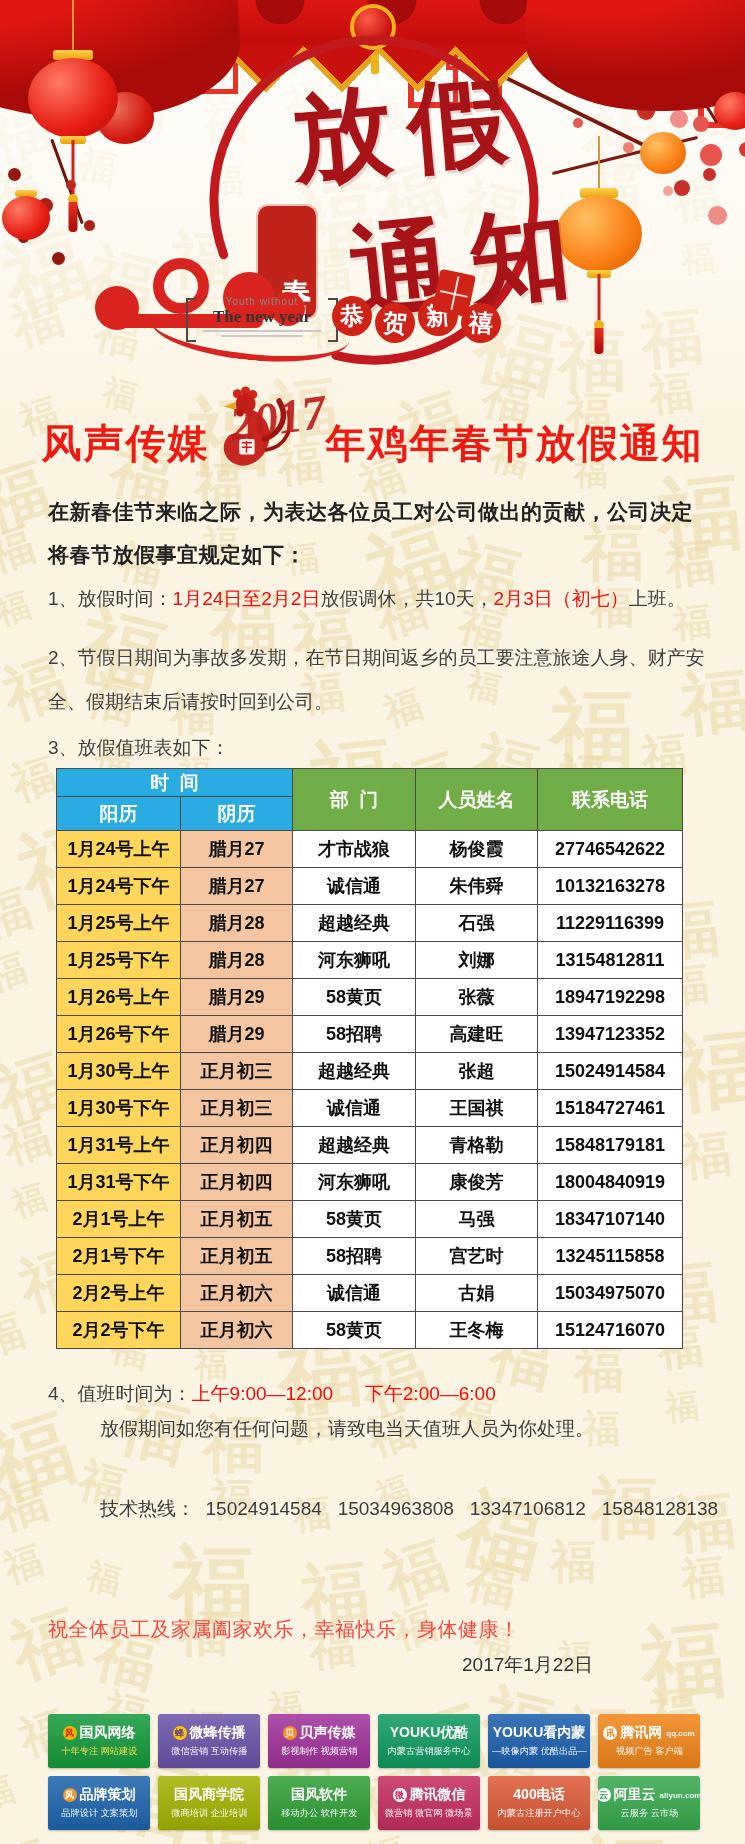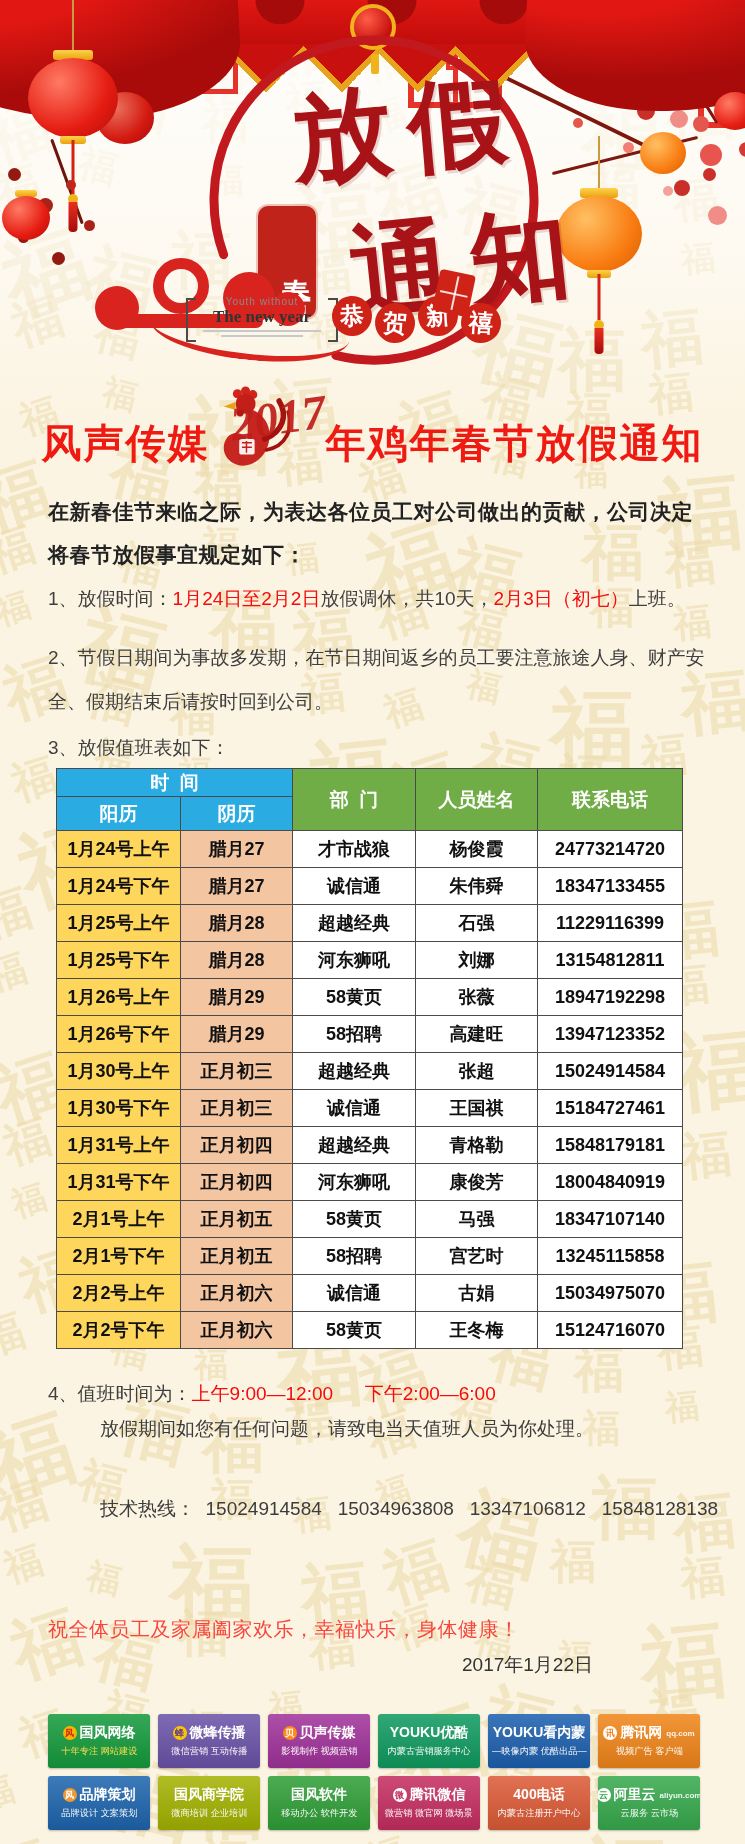--- a/index.html
+++ b/index.html
@@ -515,28 +515,28 @@
         <th class="h-blue" style="width:124px;">阳历</th>
         <th class="h-blue" style="width:112px;">阴历</th>
       </tr>
     </thead>
     <tbody>
         <tr>
           <td class="c0">1月24号上午</td>
           <td class="c1">腊月27</td>
           <td class="c2">才市战狼</td>
           <td class="c3">杨俊霞</td>
-          <td class="c4">24773214720</td>
+          <td class="c4">27746542622</td>
         </tr>
         <tr>
           <td class="c0">1月24号下午</td>
           <td class="c1">腊月27</td>
           <td class="c2">诚信通</td>
           <td class="c3">朱伟舜</td>
-          <td class="c4">18347133455</td>
+          <td class="c4">10132163278</td>
         </tr>
         <tr>
           <td class="c0">1月25号上午</td>
           <td class="c1">腊月28</td>
           <td class="c2">超越经典</td>
           <td class="c3">石强</td>
           <td class="c4">11229116399</td>
         </tr>
         <tr>
           <td class="c0">1月25号下午</td>

